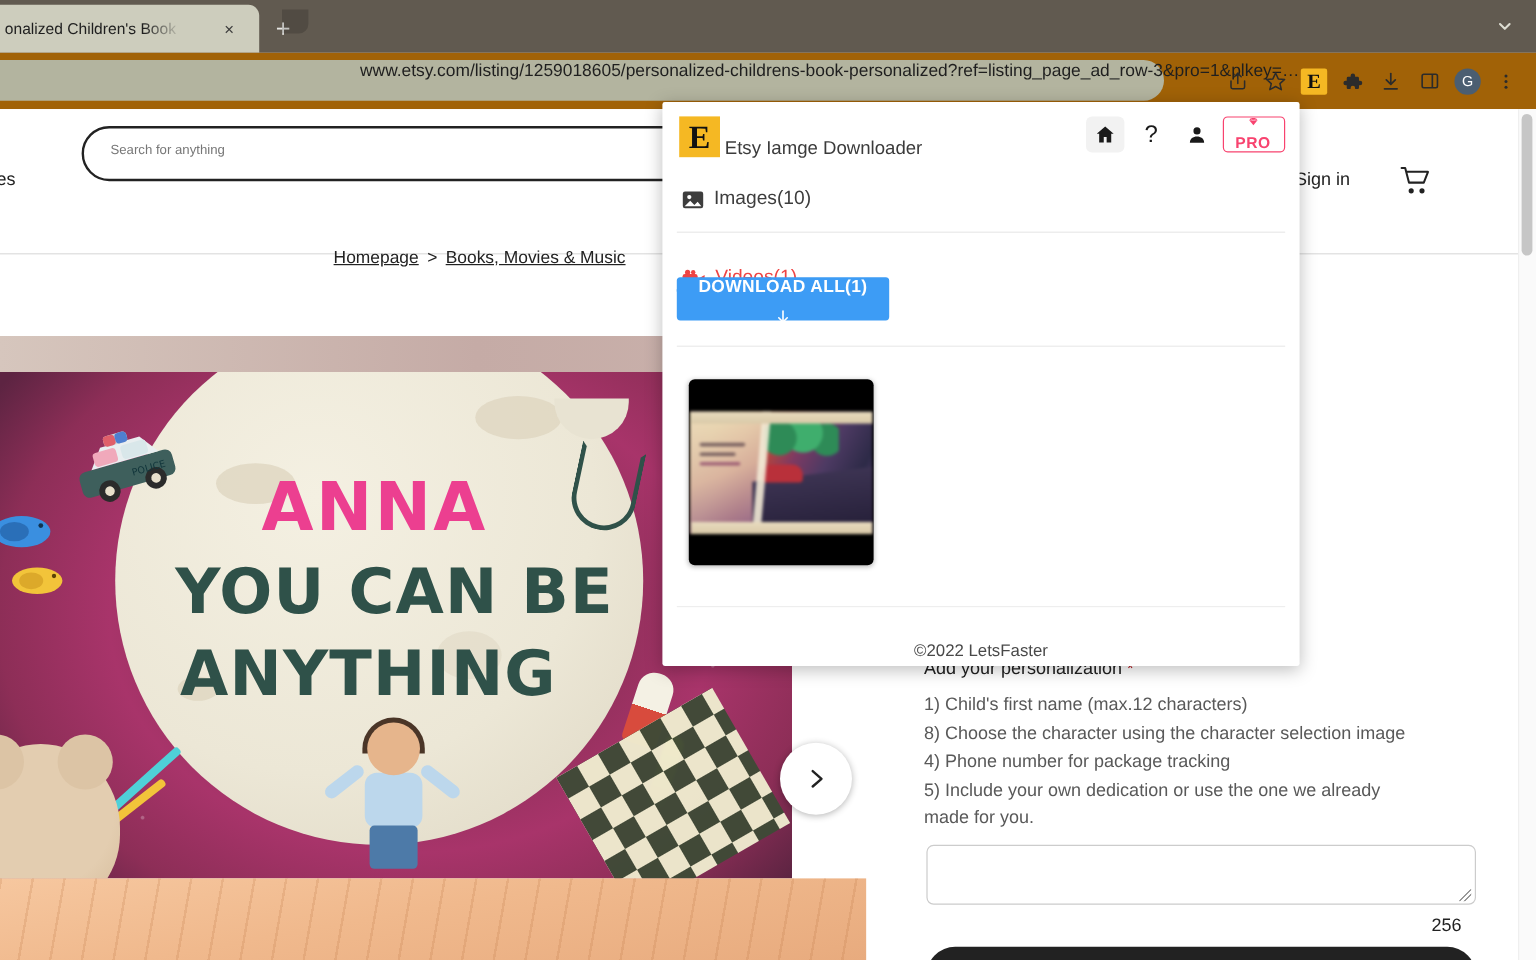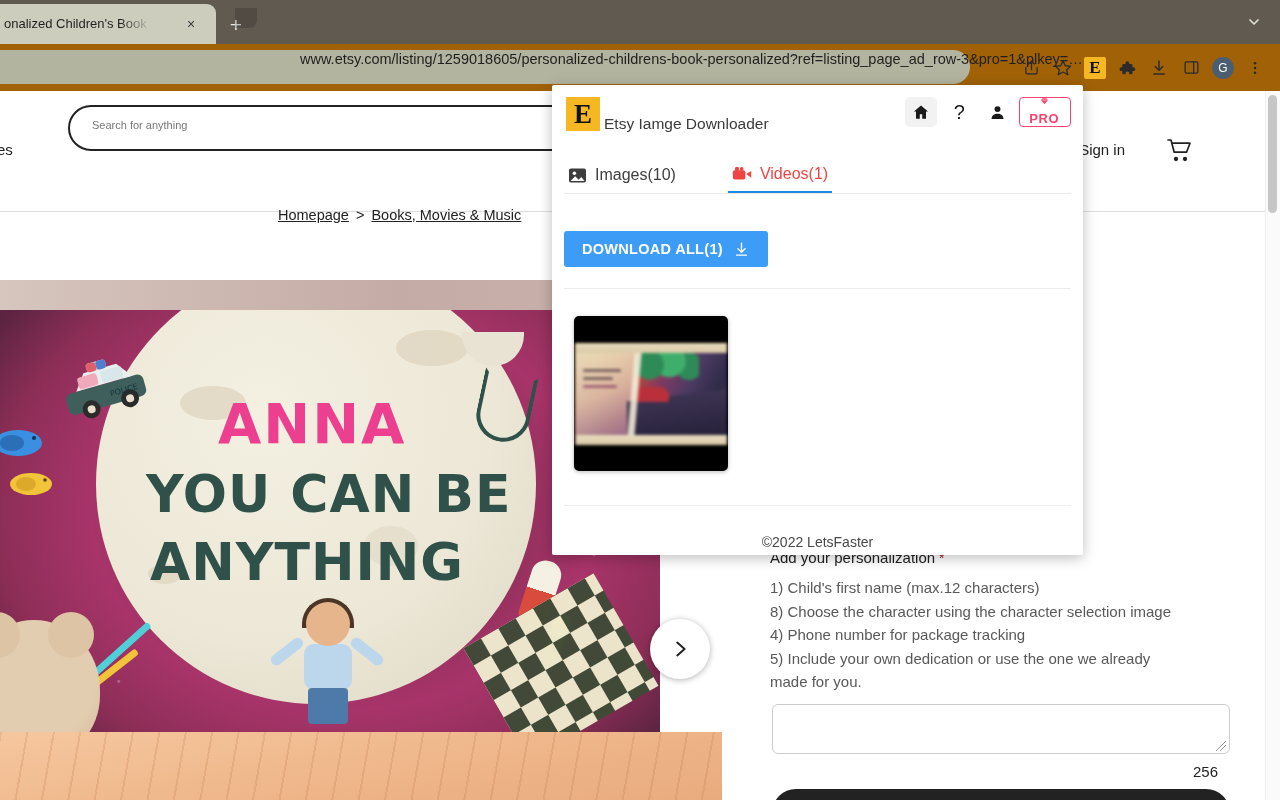--- a/index.html
+++ b/index.html
@@ -335,35 +335,35 @@
   .pro-btn {
     height: 30px; padding: 0 11px 0 9px;
     border: 1px solid #f8436f; border-radius: 4px;
     display: flex; align-items: center; gap: 6px;
     color: #f8436f; font-size: 13px; font-weight: 700; letter-spacing: .5px; flex-direction: column;
   }
 
   .pop-tabs {
     position: absolute; left: 12px; top: 72px; width: 507px; height: 37px;
     border-bottom: 1px solid #e9e9e9;
-    display: flex; align-items: flex-start; gap: 48px;
+    display: flex; align-items: flex-start; gap: 48px; flex-direction: column;
   }
   .pop-tab {
     height: 36px; display: flex; align-items: center; gap: 8px;
     font-size: 16px; color: #3d3d3d;
     padding: 0 4px;
   }
   .pop-tab.sel { color: #ef4444; border-bottom: 2.5px solid #1e88e5; }
 
   .dl-all {
     position: absolute; left: 12px; top: 146px;
     height: 36px; padding: 0 18px;
     background: #3d9cf5; border-radius: 3px;
     display: flex; align-items: center; gap: 10px;
-    color: #fff; font-size: 14.5px; font-weight: 700; letter-spacing: .3px;
+    color: #fff; font-size: 14.5px; font-weight: 700; letter-spacing: .3px; flex-direction: column;
   }
   .pop-div {
     position: absolute; left: 12px; top: 203px; width: 507px; height: 1px;
     background: #eaeaea;
   }
 
   .thumb {
     position: absolute; left: 22px; top: 231px;
     width: 154px; height: 155px;
     background: #000; border-radius: 5px;

